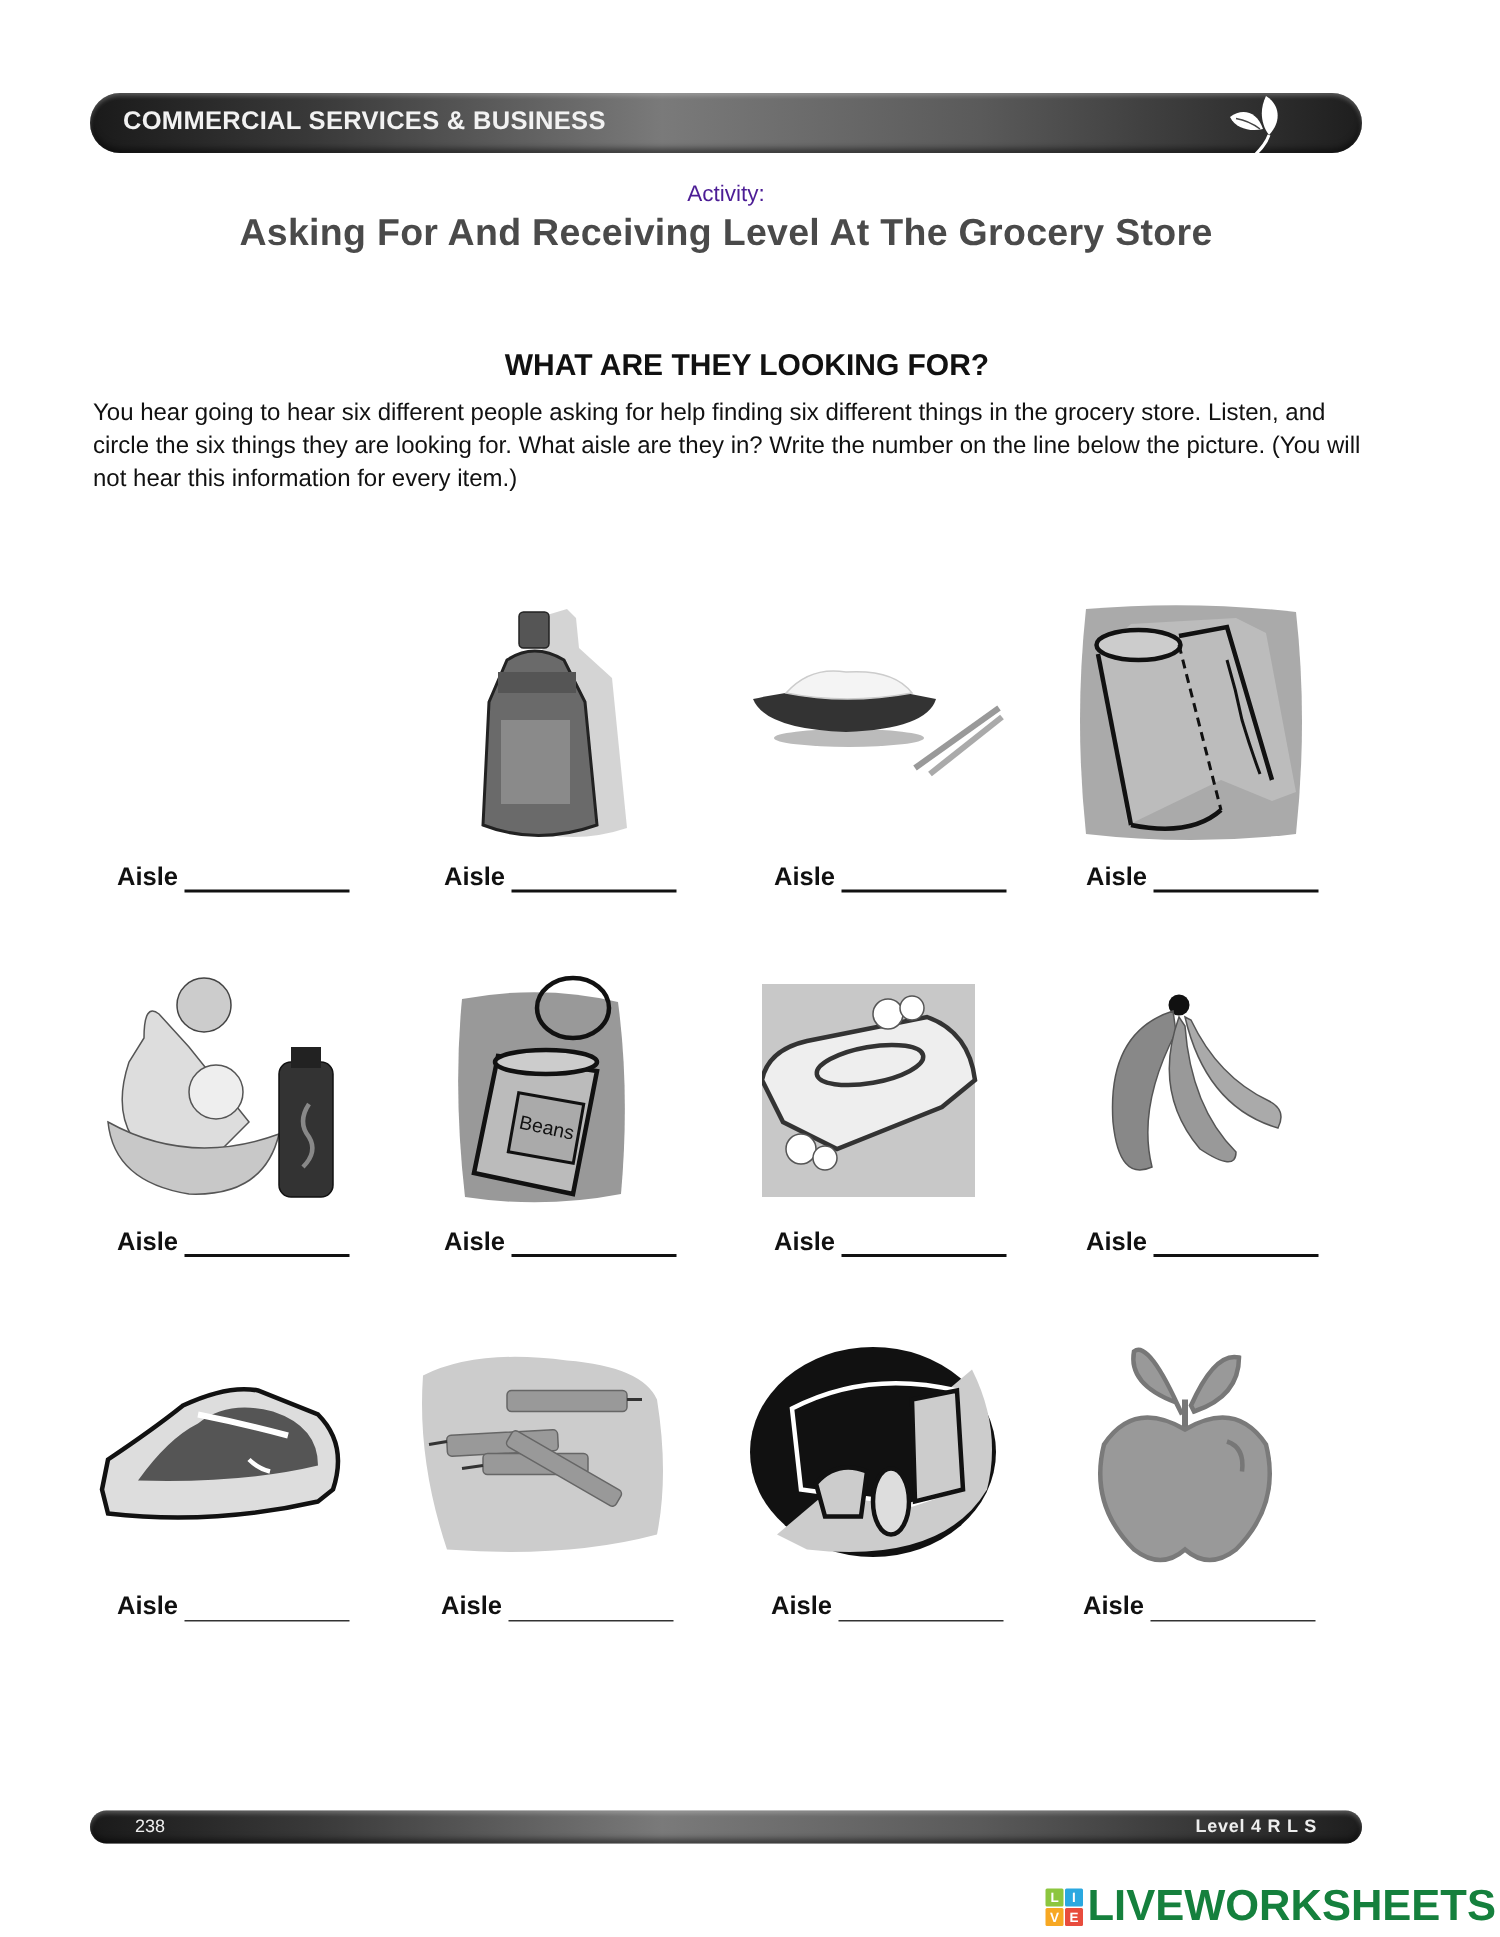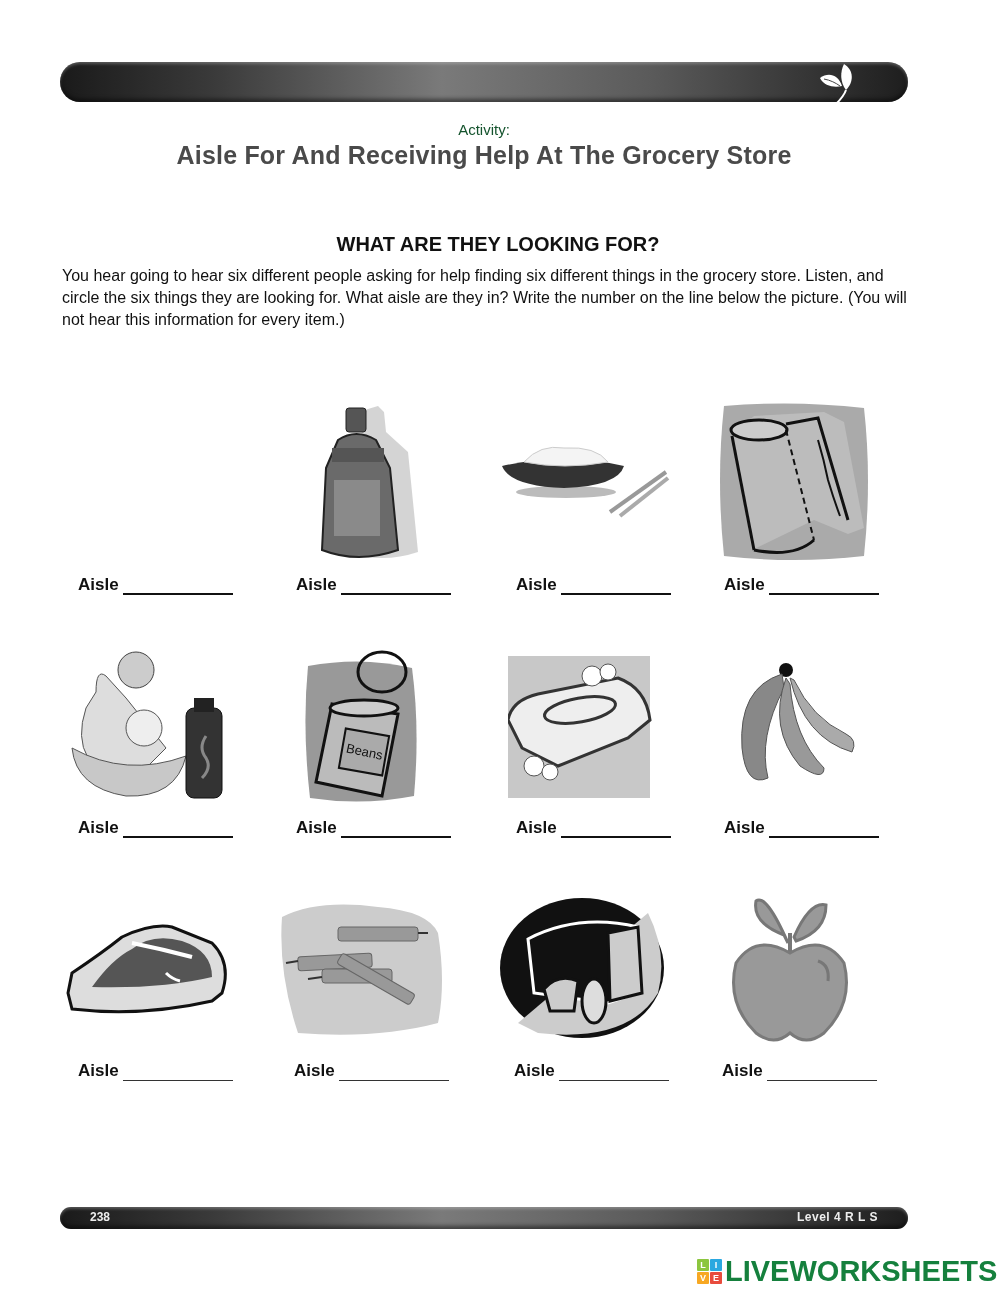--- a/index.html
+++ b/index.html
@@ -14,24 +14,24 @@
   }
   .banner.top { top: 62px; height: 40px; }
   .banner.bottom { top: 1207px; height: 22px; border-radius: 11px; }
 
   .banner-title {
     position: absolute; left: 22px; top: 9px;
     color: #f2f2f2; font-weight: bold; font-size: 17px; letter-spacing: 0.2px;
   }
   .leaf-icon { position: absolute; right: 46px; top: -4px; width: 48px; height: 48px; }
 
-  .footer-page { position: absolute; left: 30px; top: 3px; color: #eee; font-weight: bold; font-size: 12px; }
+  .footer-page { position: absolute; left: 30px; top: 3px; color: #eee; font-weight: normal; font-size: 12px; }
   .footer-level { position: absolute; right: 30px; top: 3px; color: #eee; font-weight: bold; font-size: 12px; letter-spacing: 0.5px; }
 
-  .activity-label { position: absolute; top: 121px; left: 0; width: 968px; text-align: center; font-size: 15px; color: #14532d; }
+  .activity-label { position: absolute; top: 121px; left: 0; width: 968px; text-align: center; font-size: 15px; color: #4c1d95; }
   .page-title {
     position: absolute; top: 141px; left: 0; width: 968px; text-align: center;
     font-size: 25px; font-weight: bold; color: #4a4a4a; letter-spacing: 0.2px;
   }
 
   .section-heading {
     position: absolute; top: 233px; left: 0; width: 996px; text-align: center;
     font-size: 20px; font-weight: bold; color: #111;
   }
   .instructions {
@@ -53,30 +53,31 @@
 
   .lw-logo { position: absolute; left: 697px; top: 1255px; display: flex; align-items: center; }
   .lw-blocks { display: grid; grid-template-columns: 12px 12px; grid-template-rows: 12px 12px; gap: 1px; margin-right: 3px; }
   .lw-blocks span { font-size: 9px; font-weight: bold; color: #fff; display: flex; align-items: center; justify-content: center; border-radius: 1px; }
   .lw-text { font-size: 29px; font-weight: bold; color: #15803d; letter-spacing: 0px; }
 </style>
 </head>
 <body>
 
 <div class="banner top">
+  <div class="banner-title">COMMERCIAL SERVICES &amp; BUSINESS</div>
   <svg class="leaf-icon" viewBox="0 0 48 48">
     <path d="M6 20 C14 14 24 16 28 28 C20 30 10 28 6 20 Z" fill="#fff"></path>
     <path d="M30 6 C40 12 40 24 32 32 C26 24 26 14 30 6 Z" fill="#fff"></path>
     <path d="M32 32 C30 38 26 42 22 46" stroke="#fff" stroke-width="2" fill="none"></path>
     <path d="M10 21 C16 22 22 25 26 28" stroke="#444" stroke-width="1" fill="none"></path>
   </svg>
 </div>
 
 <div class="activity-label">Activity:</div>
-<div class="page-title">Aisle For And Receiving Help At The Grocery Store</div>
+<div class="page-title">Asking For And Receiving Level At The Grocery Store</div>
 
 <div class="section-heading">WHAT ARE THEY LOOKING FOR?</div>
 <div class="instructions">You hear going to hear six different people asking for help finding six different things in the grocery store. Listen, and circle the six things they are looking for. What aisle are they in? Write the number on the line below the picture. (You will not hear this information for every item.)</div>
 
 <div class="item" style="left:62px; top:400px;">
   <div class="aisle-row" style="top:175px;">
     <span class="aisle-label">Aisle</span>
     <input class="aisle-line" value="" style="">
   </div>
 </div>

